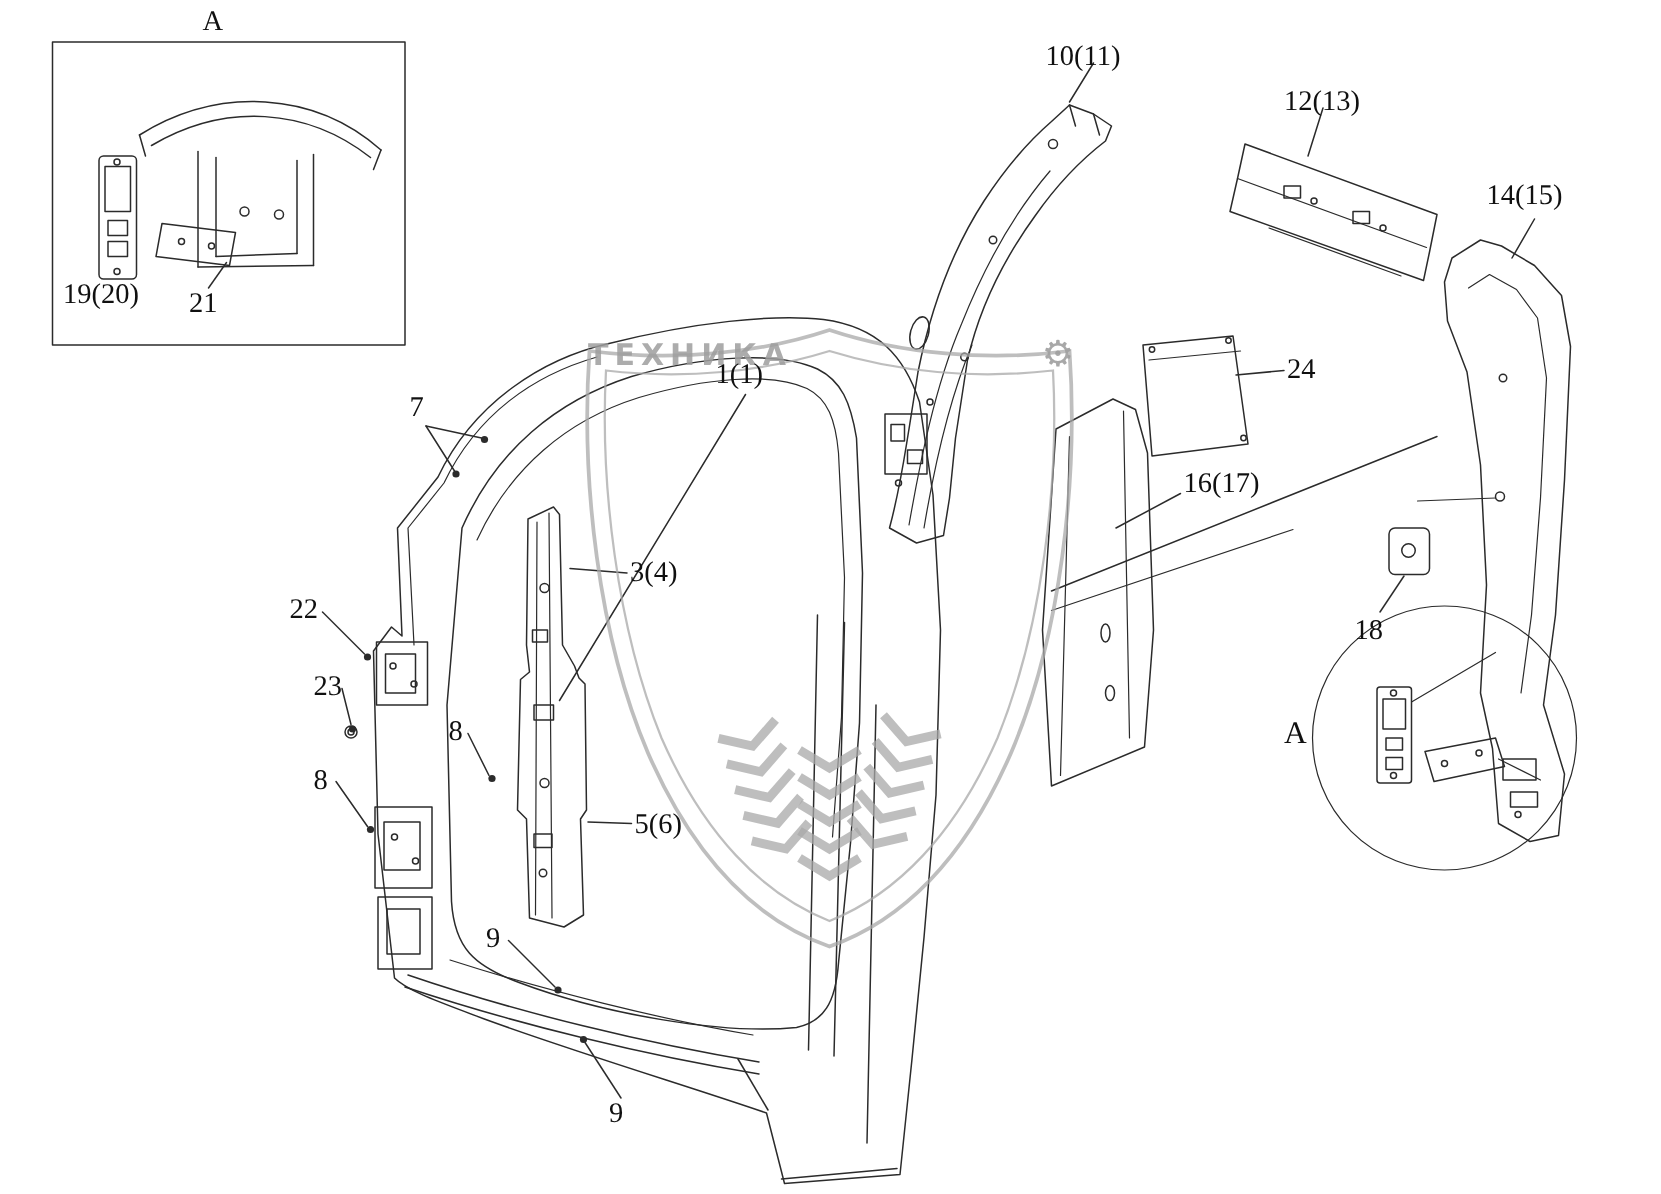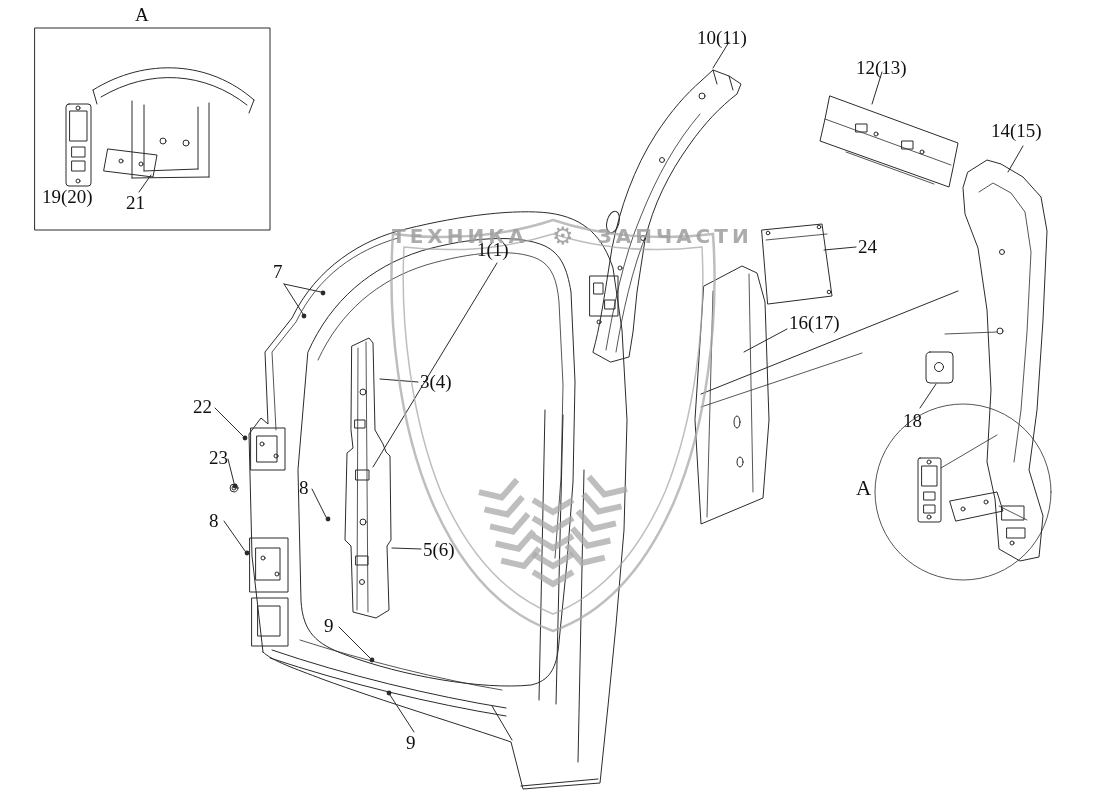--- a/index.html
+++ b/index.html
@@ -265,21 +265,20 @@
         <polyline points="-20,0 0,12 20,0"></polyline>
         <polyline points="-20,18 0,30 20,18"></polyline>
         <polyline points="-20,36 0,48 20,36"></polyline>
         <polyline points="-20,54 0,66 20,54"></polyline>
         <polyline points="-20,72 0,84 20,72"></polyline>
       </g>
     </svg>
     <div class="wm-tagline">
       <span>ТЕХНИКА</span>
       <span class="wm-gear">⚙</span>
-      <span>ЗАПЧАСТИ</span>
     </div>
   </div>
 
   <div class="callout" style="left:135px;top:4px;">A</div>
   <div class="callout" style="left:42px;top:186px;">19(20)</div>
   <div class="callout" style="left:126px;top:192px;text-align:right;">21</div>
 
   <div class="callout" style="left:697px;top:16px;margin-top:11px;">10(11)</div>
   <div class="callout" style="left:856px;top:57px;">12(13)</div>
   <div class="callout" style="left:991px;top:120px;">14(15)</div>

